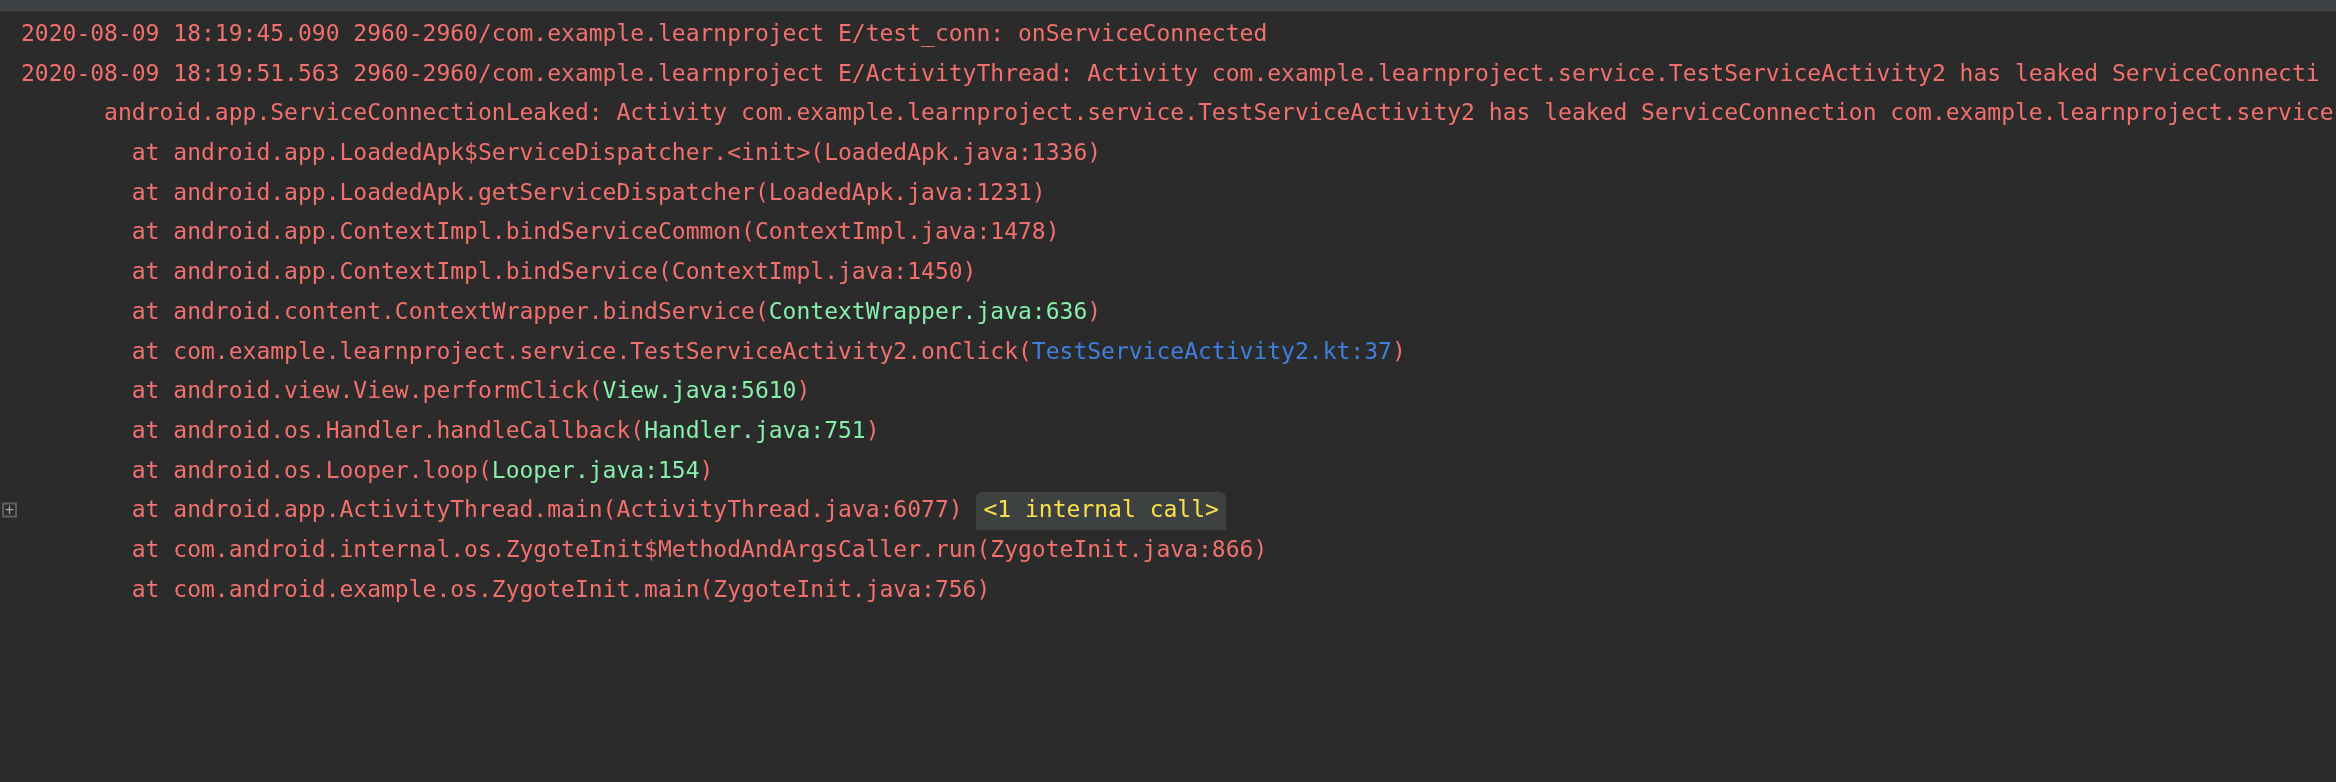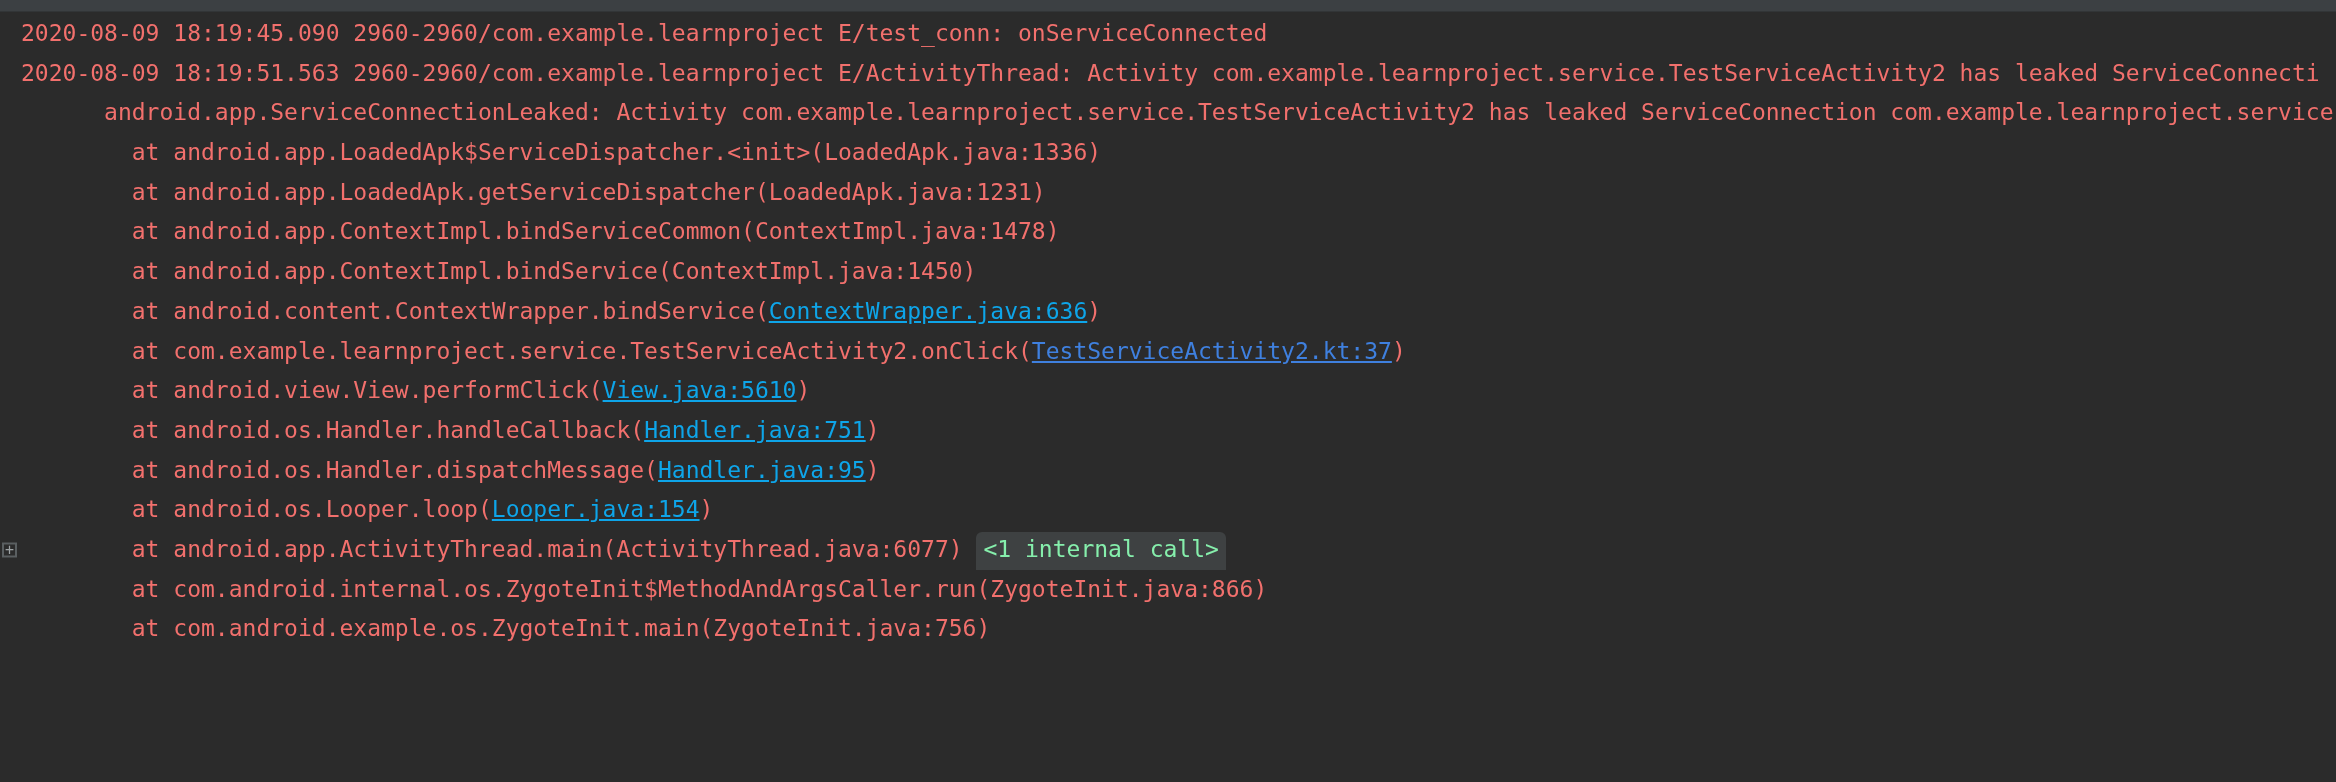--- a/index.html
+++ b/index.html
@@ -32,32 +32,30 @@
     height: 39.7px;
     line-height: 39.7px;
     white-space: pre;
     padding-left: 21px;
     overflow: hidden;
   }
   .seg-error {
     color: #f2706d;
   }
   .seg-link-gray {
-    color: #0ea5e9;
-    text-decoration: underline;
+    color: #86efac;
     cursor: pointer;
   }
   .seg-link-blue {
     color: #3f80df;
-    text-decoration: underline;
     cursor: pointer;
   }
   .seg-badge {
     background: #3e4142;
-    color: #86efac;
+    color: #fde047;
     border-radius: 6px;
     padding: 4px 7px 23px 7px;
     cursor: pointer;
   }
   .fold {
     position: absolute;
     left: 2px;
     top: 50%;
     transform: translateY(-50%);
     width: 15px;
@@ -79,18 +77,17 @@
     <div class="line"><span class="seg-error">2020-08-09 18:19:51.563 2960-2960/com.example.learnproject E/ActivityThread: Activity com.example.learnproject.service.TestServiceActivity2 has leaked ServiceConnecti</span></div>
     <div class="line"><span class="seg-error">      android.app.ServiceConnectionLeaked: Activity com.example.learnproject.service.TestServiceActivity2 has leaked ServiceConnection com.example.learnproject.service.</span></div>
     <div class="line"><span class="seg-error">        at android.app.LoadedApk$ServiceDispatcher.&lt;init&gt;(LoadedApk.java:1336)</span></div>
     <div class="line"><span class="seg-error">        at android.app.LoadedApk.getServiceDispatcher(LoadedApk.java:1231)</span></div>
     <div class="line"><span class="seg-error">        at android.app.ContextImpl.bindServiceCommon(ContextImpl.java:1478)</span></div>
     <div class="line"><span class="seg-error">        at android.app.ContextImpl.bindService(ContextImpl.java:1450)</span></div>
     <div class="line"><span class="seg-error">        at android.content.ContextWrapper.bindService(</span><span class="seg-link-gray">ContextWrapper.java:636</span><span class="seg-error">)</span></div>
     <div class="line"><span class="seg-error">        at com.example.learnproject.service.TestServiceActivity2.onClick(</span><span class="seg-link-blue">TestServiceActivity2.kt:37</span><span class="seg-error">)</span></div>
     <div class="line"><span class="seg-error">        at android.view.View.performClick(</span><span class="seg-link-gray">View.java:5610</span><span class="seg-error">)</span></div>
     <div class="line"><span class="seg-error">        at android.os.Handler.handleCallback(</span><span class="seg-link-gray">Handler.java:751</span><span class="seg-error">)</span></div>
-    <div class="line"><span class="seg-error">        at android.os.Handler.dispatchMessage(</span><span class="seg-link-gray">Handler.java:95</span><span class="seg-error">)</span></div>
     <div class="line"><span class="seg-error">        at android.os.Looper.loop(</span><span class="seg-link-gray">Looper.java:154</span><span class="seg-error">)</span></div>
     <div class="line"><span class="fold">+</span><span class="seg-error">        at android.app.ActivityThread.main(ActivityThread.java:6077) </span><span class="seg-badge">&lt;1 internal call&gt;</span></div>
     <div class="line"><span class="seg-error">        at com.android.internal.os.ZygoteInit$MethodAndArgsCaller.run(ZygoteInit.java:866)</span></div>
     <div class="line"><span class="seg-error">        at com.android.example.os.ZygoteInit.main(ZygoteInit.java:756)</span></div>
   </div>
 
 </body></html>

